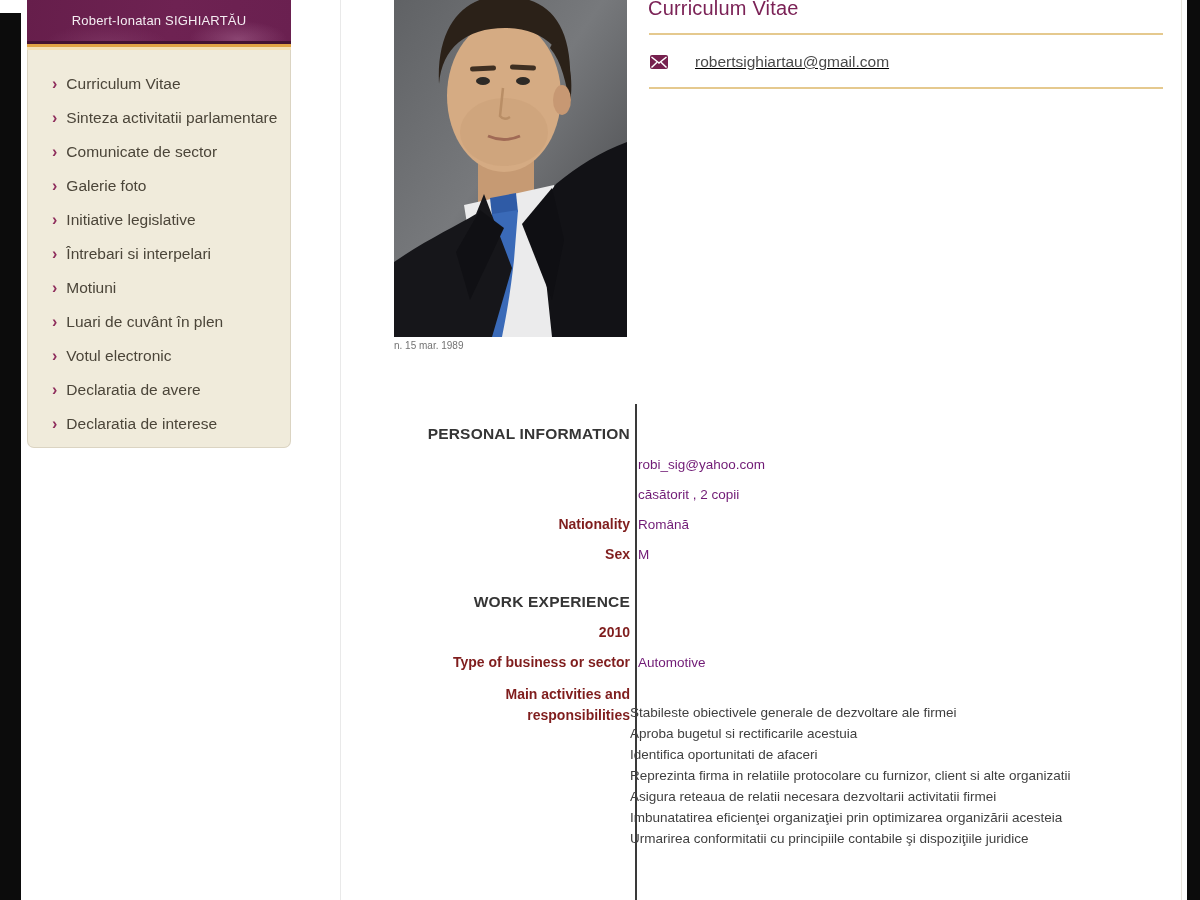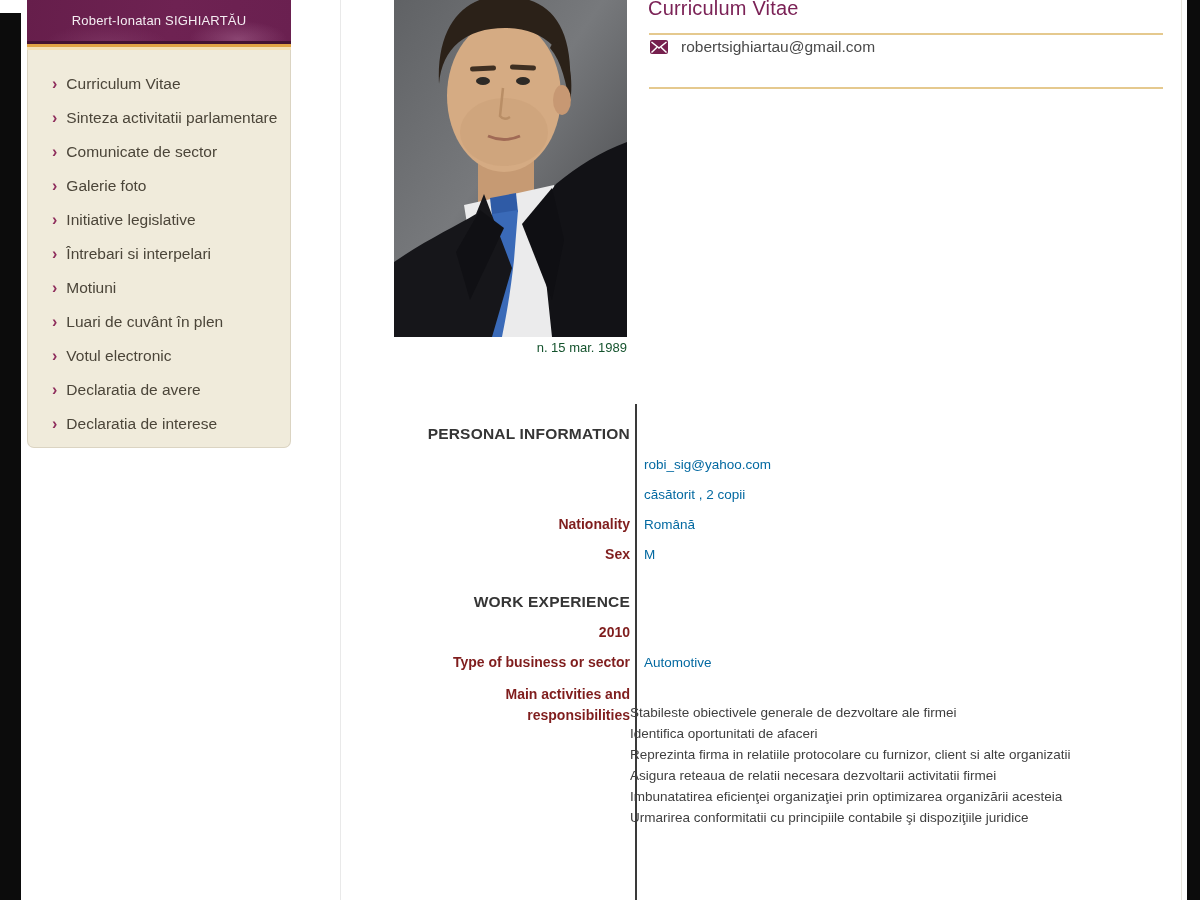--- a/index.html
+++ b/index.html
@@ -35,44 +35,44 @@
   .menu-item{
     display:flex;gap:9px;margin-bottom:13px;cursor:pointer;
     color:#4b4539;font-size:15.5px;line-height:21px;
   }
   .menu-item:last-child{margin-bottom:0;}
   .chev{color:#8e2d5c;font-weight:bold;font-size:16px;line-height:21px;}
 
   
   .photo{position:absolute;left:373px;top:0;width:233px;height:337px;overflow:hidden;}
   .photo-caption{
-    position:absolute;left:373px;top:340px;width:233px;text-align:right;
-    font-size:13px;color:#14532d;
+    position:absolute;left:373px;top:340px;width:233px;text-align:left;
+    font-size:10px;color:#737373;
   }
 
   
   .cv-title{
     position:absolute;left:627px;top:-3px;
     font-size:20px;color:#7b2256;letter-spacing:.2px;
   }
   .rule{position:absolute;left:628px;width:514px;height:2px;background:#e5c98e;}
   .rule1{top:33px;}
   .rule2{top:87px;}
-  .email-row{position:absolute;left:629px;top:38px;display:flex;align-items:center;gap:13px;}
+  .email-row{position:absolute;left:629px;top:53px;display:flex;align-items:center;gap:27px;text-decoration:underline;}
   .email-text{font-size:15.5px;color:#4a4a4a;}
 
   
   .cv-table{position:absolute;left:380px;top:404px;width:792px;padding-top:4px;}
   .cv-divider{position:absolute;left:614px;top:404px;width:2px;height:496px;background:#3a3a3a;}
   .cv-row{display:flex;margin-bottom:13px;}
   .cv-label{
     width:229px;flex:0 0 229px;text-align:right;
     font-weight:bold;font-size:14px;line-height:17px;color:#7f1d1d;
   }
-  .cv-value{margin-left:14px;font-size:13.5px;line-height:17px;color:#0369a1;}
+  .cv-value{margin-left:8px;font-size:13.5px;line-height:17px;color:#701a75;}
   .cv-header .cv-label{font-size:15.5px;line-height:19px;letter-spacing:.2px;color:#353535;margin-top:16px;}
   .cv-value.bold{font-weight:bold;}
   .cv-label.multiline{white-space:pre-line;line-height:21px;}
   .activities{padding-top:18px;}
   .activity-line{font-size:13.5px;line-height:21px;color:#3f3f3f;}
 </style>
 </head>
 <body>
 
 <div class="page">
@@ -235,20 +235,21 @@
     <div class="cv-row">
       <div class="cv-label">Type of business or sector</div>
       <div class="cv-value">Automotive</div>
     </div>
 
     <div class="cv-row">
       <div class="cv-label multiline">Main activities and
 responsibilities</div>
       <div class="activities">
         <div class="activity-line">Stabileste obiectivele generale de dezvoltare ale firmei</div>
+        <div class="activity-line">Aproba bugetul si rectificarile acestuia</div>
         <div class="activity-line">Identifica oportunitati de afaceri</div>
         <div class="activity-line">Reprezinta firma in relatiile protocolare cu furnizor, client si alte organizatii</div>
         <div class="activity-line">Asigura reteaua de relatii necesara dezvoltarii activitatii firmei</div>
         <div class="activity-line">Imbunatatirea eficienţei organizaţiei prin optimizarea organizării acesteia</div>
         <div class="activity-line">Urmarirea conformitatii cu principiile contabile şi dispoziţiile juridice</div>
       </div>
     </div>
 
   </div>
 </div>

